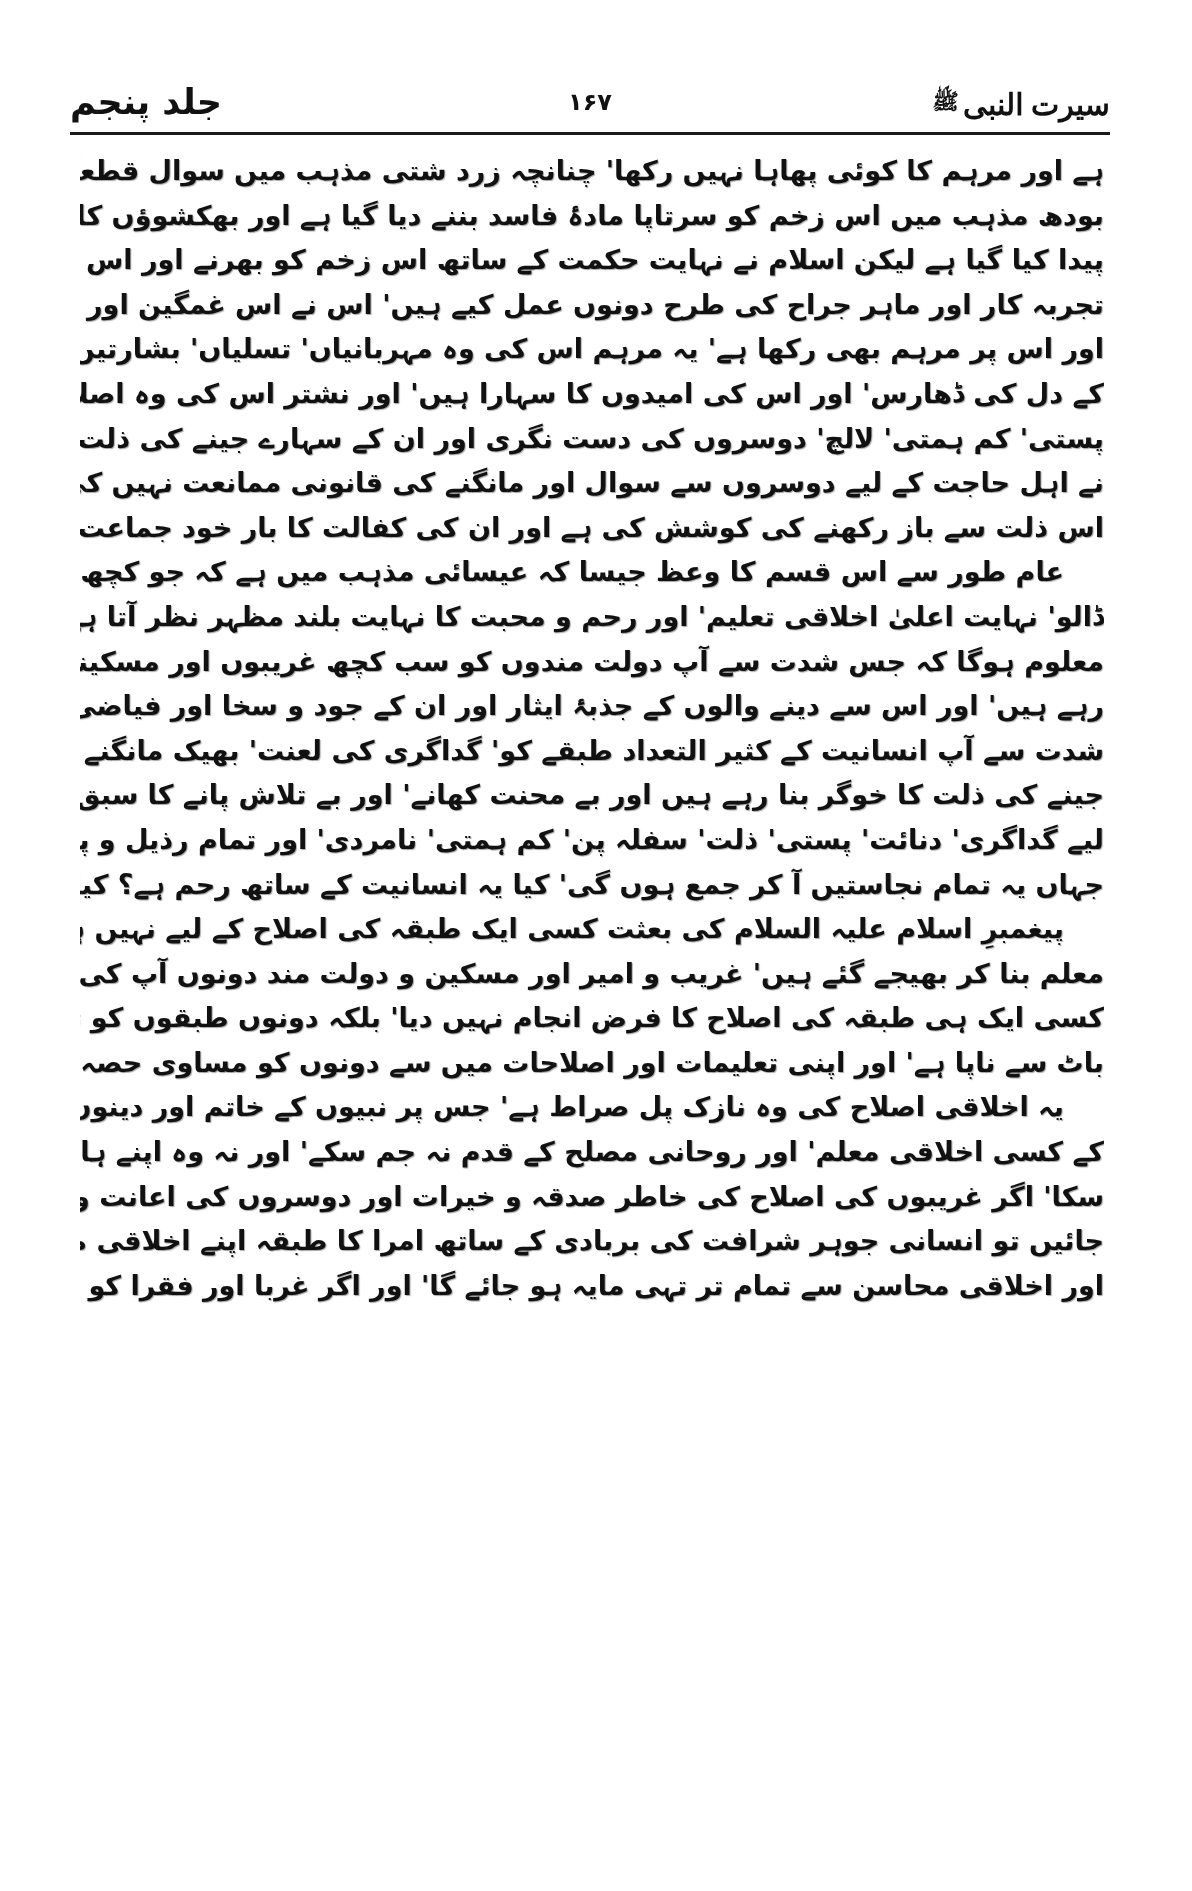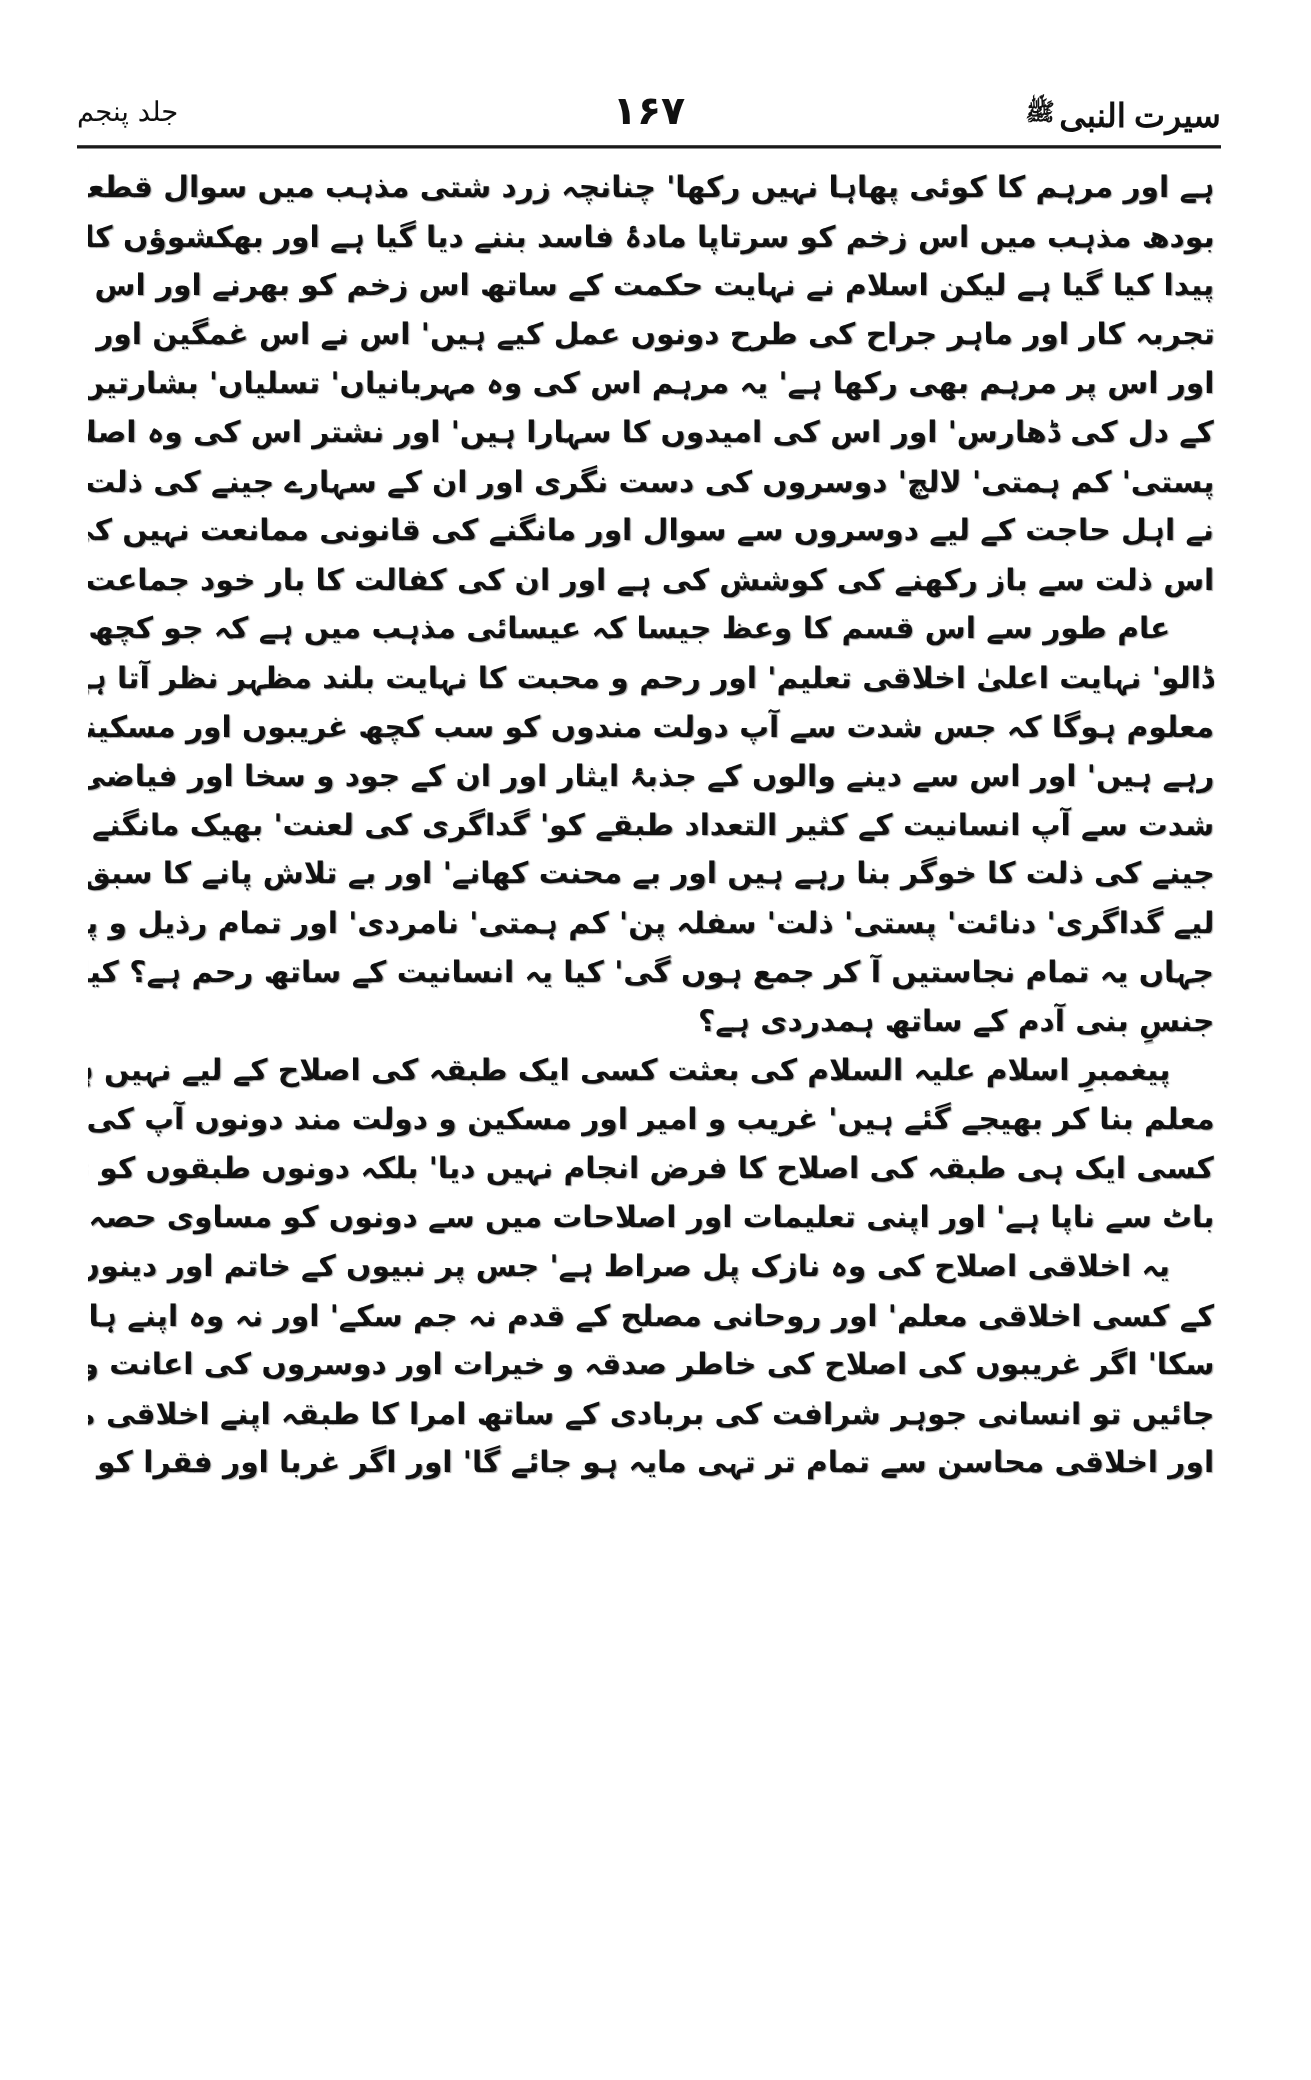--- a/index.html
+++ b/index.html
@@ -43,32 +43,32 @@
     .head-title .honorific {
       font-size: 22px;
       vertical-align: 6px;
       margin-right: 4px;
     }
     .head-page {
       position: absolute;
       left: 50%;
       transform: translateX(-50%);
       top: 0;
-      font-size: 36px;
+      font-size: 24px;
       line-height: 40px;
       font-weight: bold;
       white-space: nowrap;
     }
     .head-volume {
       position: absolute;
       left: 0;
       top: 0;
-      font-size: 25px;
+      font-size: 35px;
       line-height: 40px;
-      font-weight: normal;
+      font-weight: bold;
       white-space: nowrap;
     }
     .head-rule {
       position: absolute;
       left: 70px;
       right: 82px;
       top: 132px;
       height: 0;
       border-top: 3px solid #1a1a1a;
     }
@@ -130,21 +130,20 @@
     <span class="line">نے اہل حاجت کے لیے دوسروں سے سوال اور مانگنے کی قانونی ممانعت نہیں کی' لیکن ہر اخلاقی طریق سے ان کو</span>
     <span class="line end-short">اس ذلت سے باز رکھنے کی کوشش کی ہے اور ان کی کفالت کا بار خود جماعت کے سر پر ڈالا ہے۔</span>
     <span class="line indent">عام طور سے اس قسم کا وعظ جیسا کہ عیسائی مذہب میں ہے کہ جو کچھ ہے لٹا دو' اور غریبوں اور مسکینوں کو دے</span>
     <span class="line">ڈالو' نہایت اعلیٰ اخلاقی تعلیم' اور رحم و محبت کا نہایت بلند مظہر نظر آتا ہے' لیکن غور سے تصویر کا دوسرا رخ دیکھیے تو</span>
     <span class="line">معلوم ہوگا کہ جس شدت سے آپ دولت مندوں کو سب کچھ غریبوں اور مسکینوں کے دے دینے کی ترغیب دے</span>
     <span class="line">رہے ہیں' اور اس سے دینے والوں کے جذبۂ ایثار اور ان کے جود و سخا اور فیاضی کے جوہر کو ترقی دے رہے ہیں' اسی</span>
     <span class="line">شدت سے آپ انسانیت کے کثیر التعداد طبقے کو' گداگری کی لعنت' بھیک مانگنے کی پستی اور دوسرے کے سہارے</span>
     <span class="line">جینے کی ذلت کا خوگر بنا رہے ہیں اور بے محنت کھانے' اور بے تلاش پانے کا سبق پڑھا رہے ہیں' اس طرح ان کے</span>
     <span class="line">لیے گداگری' دنائت' پستی' ذلت' سفلہ پن' کم ہمتی' نامردی' اور تمام رذیل و پست اخلاق کا گڑھا تیار کر رہے ہیں'</span>
     <span class="line">جہاں یہ تمام نجاستیں آ کر جمع ہوں گی' کیا یہ انسانیت کے ساتھ رحم ہے؟ کیا یہ نوعِ بشر کے ساتھ محبت ہے؟ کیا یہ</span>
-    <span class="line end-short-2">جنسِ بنی آدم کے ساتھ ہمدردی ہے؟</span>
     <span class="line indent">پیغمبرِ اسلام علیہ السلام کی بعثت کسی ایک طبقہ کی اصلاح کے لیے نہیں ہوئی' وہ انسانوں کے ہر طبقہ کے مصلح اور</span>
     <span class="line">معلم بنا کر بھیجے گئے ہیں' غریب و امیر اور مسکین و دولت مند دونوں آپ کی نگاہ میں یکساں ہیں' اس لیے آپ نے</span>
     <span class="line">کسی ایک ہی طبقہ کی اصلاح کا فرض انجام نہیں دیا' بلکہ دونوں طبقوں کو ترازو کے دونوں پلڑوں میں رکھ کر برابر</span>
     <span class="line end-short">باٹ سے ناپا ہے' اور اپنی تعلیمات اور اصلاحات میں سے دونوں کو مساوی حصہ دیا ہے۔</span>
     <span class="line indent">یہ اخلاقی اصلاح کی وہ نازک پل صراط ہے' جس پر نبیوں کے خاتم اور دینوں کے مکمل علیہ السلام کے سوا دنیا</span>
     <span class="line">کے کسی اخلاقی معلم' اور روحانی مصلح کے قدم نہ جم سکے' اور نہ وہ اپنے ہاتھ میں ترازو کے دونوں پلڑوں کو برابر رکھ</span>
     <span class="line">سکا' اگر غریبوں کی اصلاح کی خاطر صدقہ و خیرات اور دوسروں کی اعانت و ہمدردی کے تمام دروازے بند کر دیے</span>
     <span class="line">جائیں تو انسانی جوہر شرافت کی بربادی کے ساتھ امرا کا طبقہ اپنے اخلاقی معائب کی فراوانی اور کثرت سے ہلاک</span>
     <span class="line">اور اخلاقی محاسن سے تمام تر تہی مایہ ہو جائے گا' اور اگر غربا اور فقرا کو ہر قسم کی گداگری اور دریوزہ گری کی اجازت</span>
   </div>

